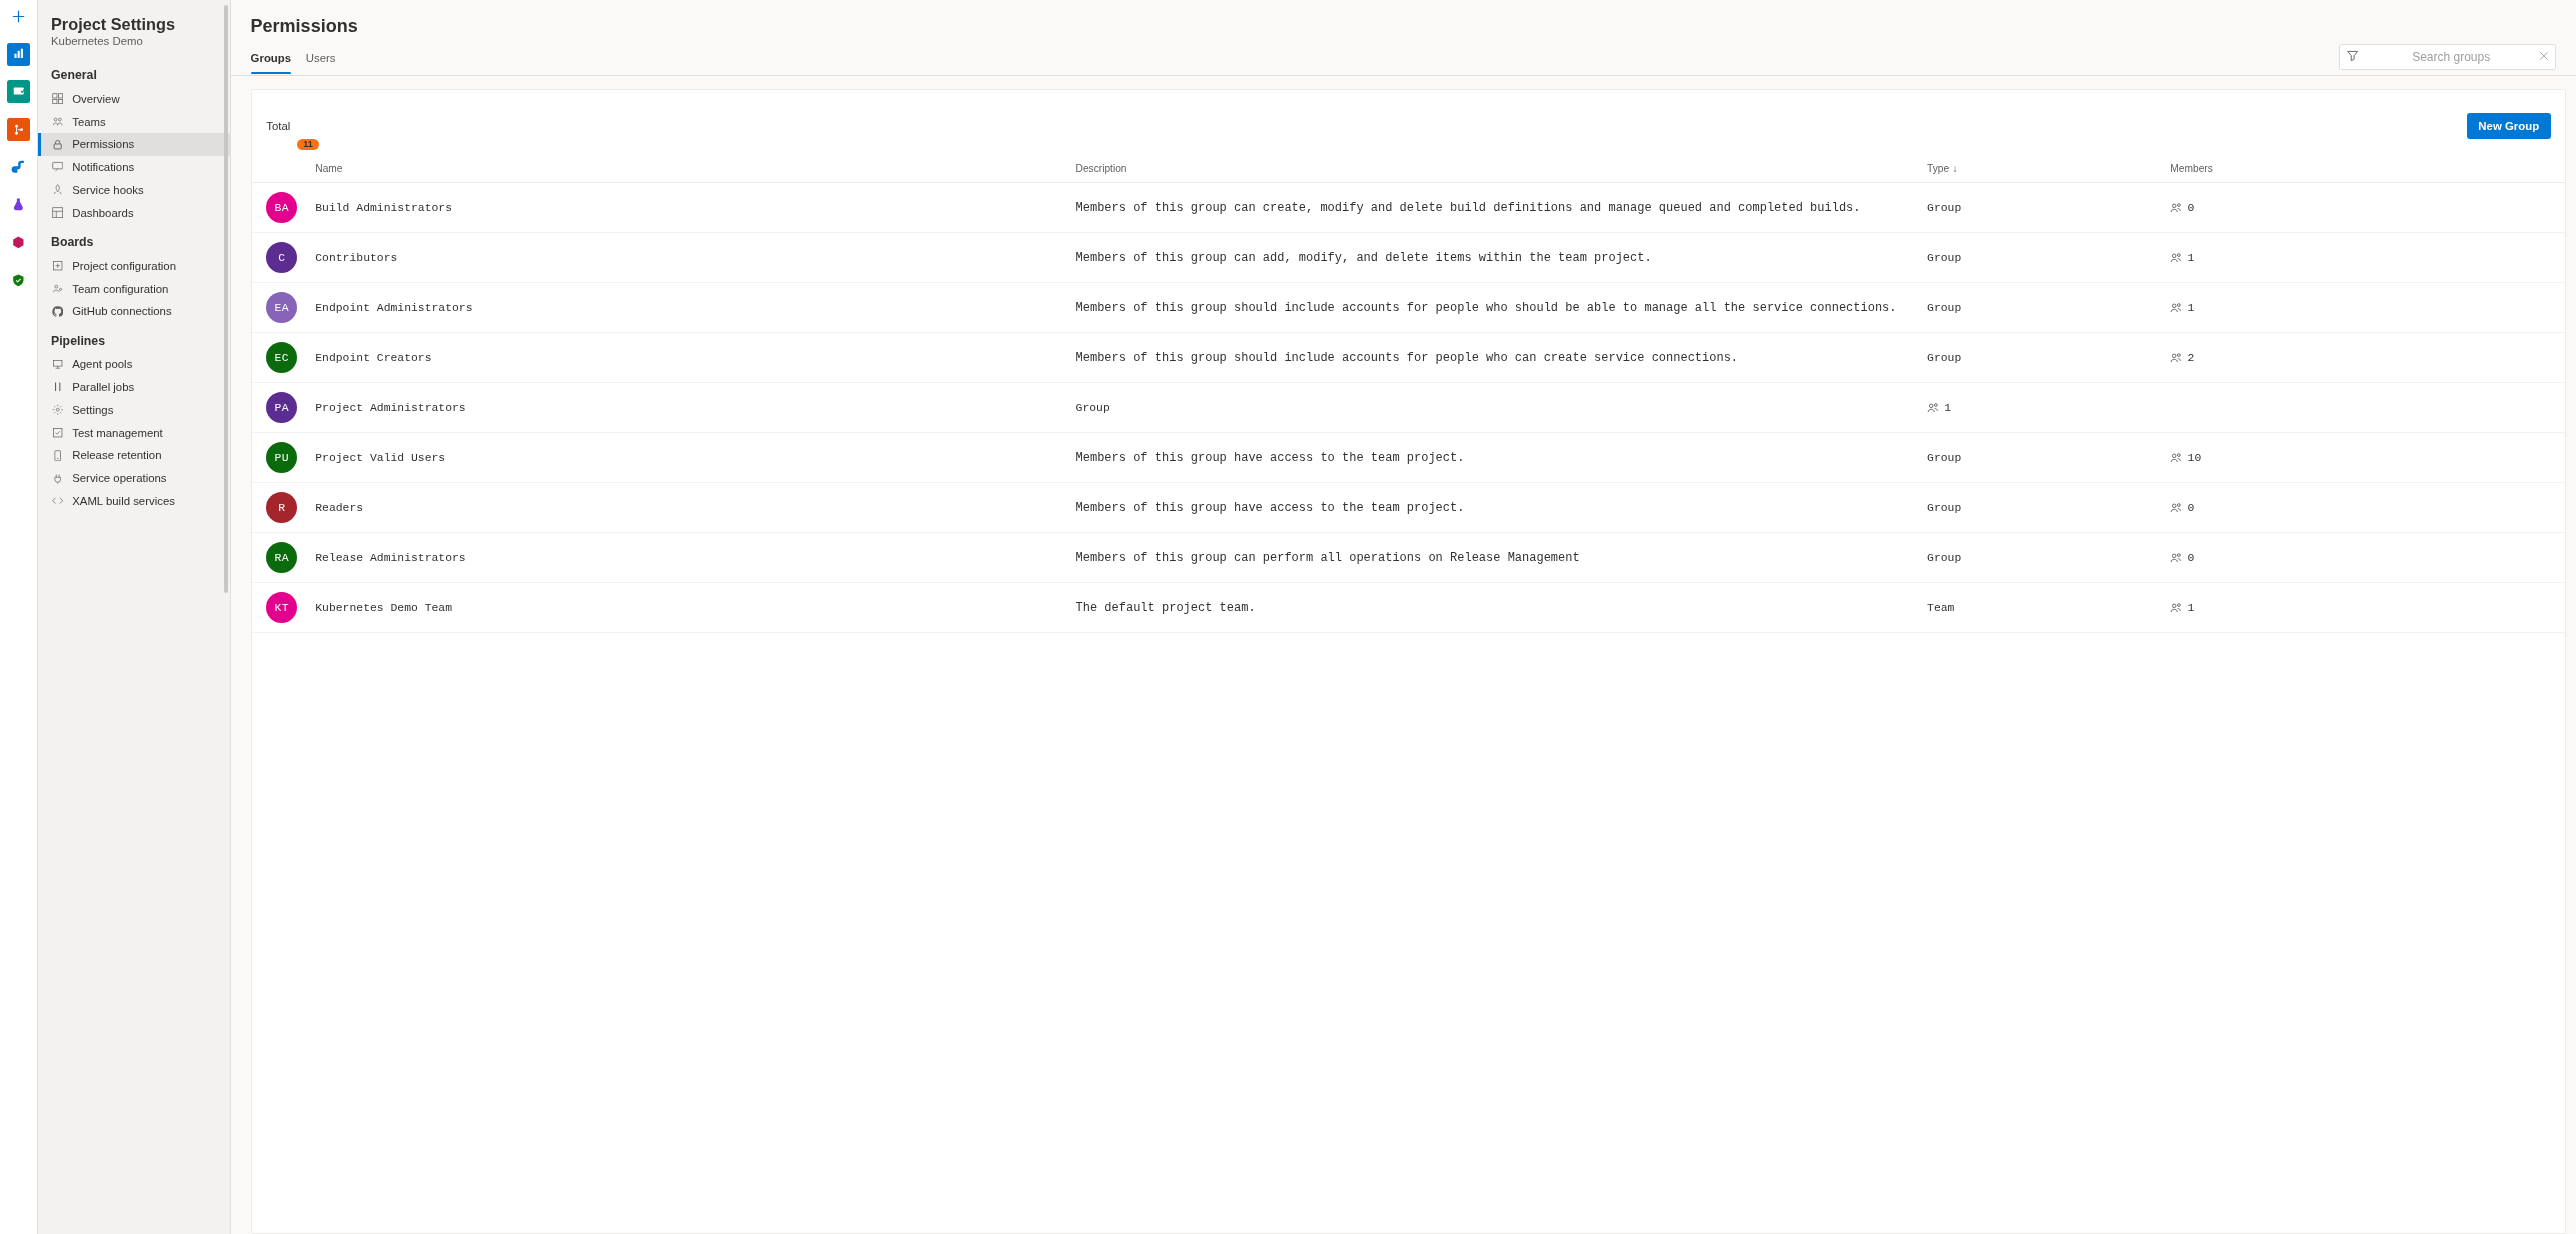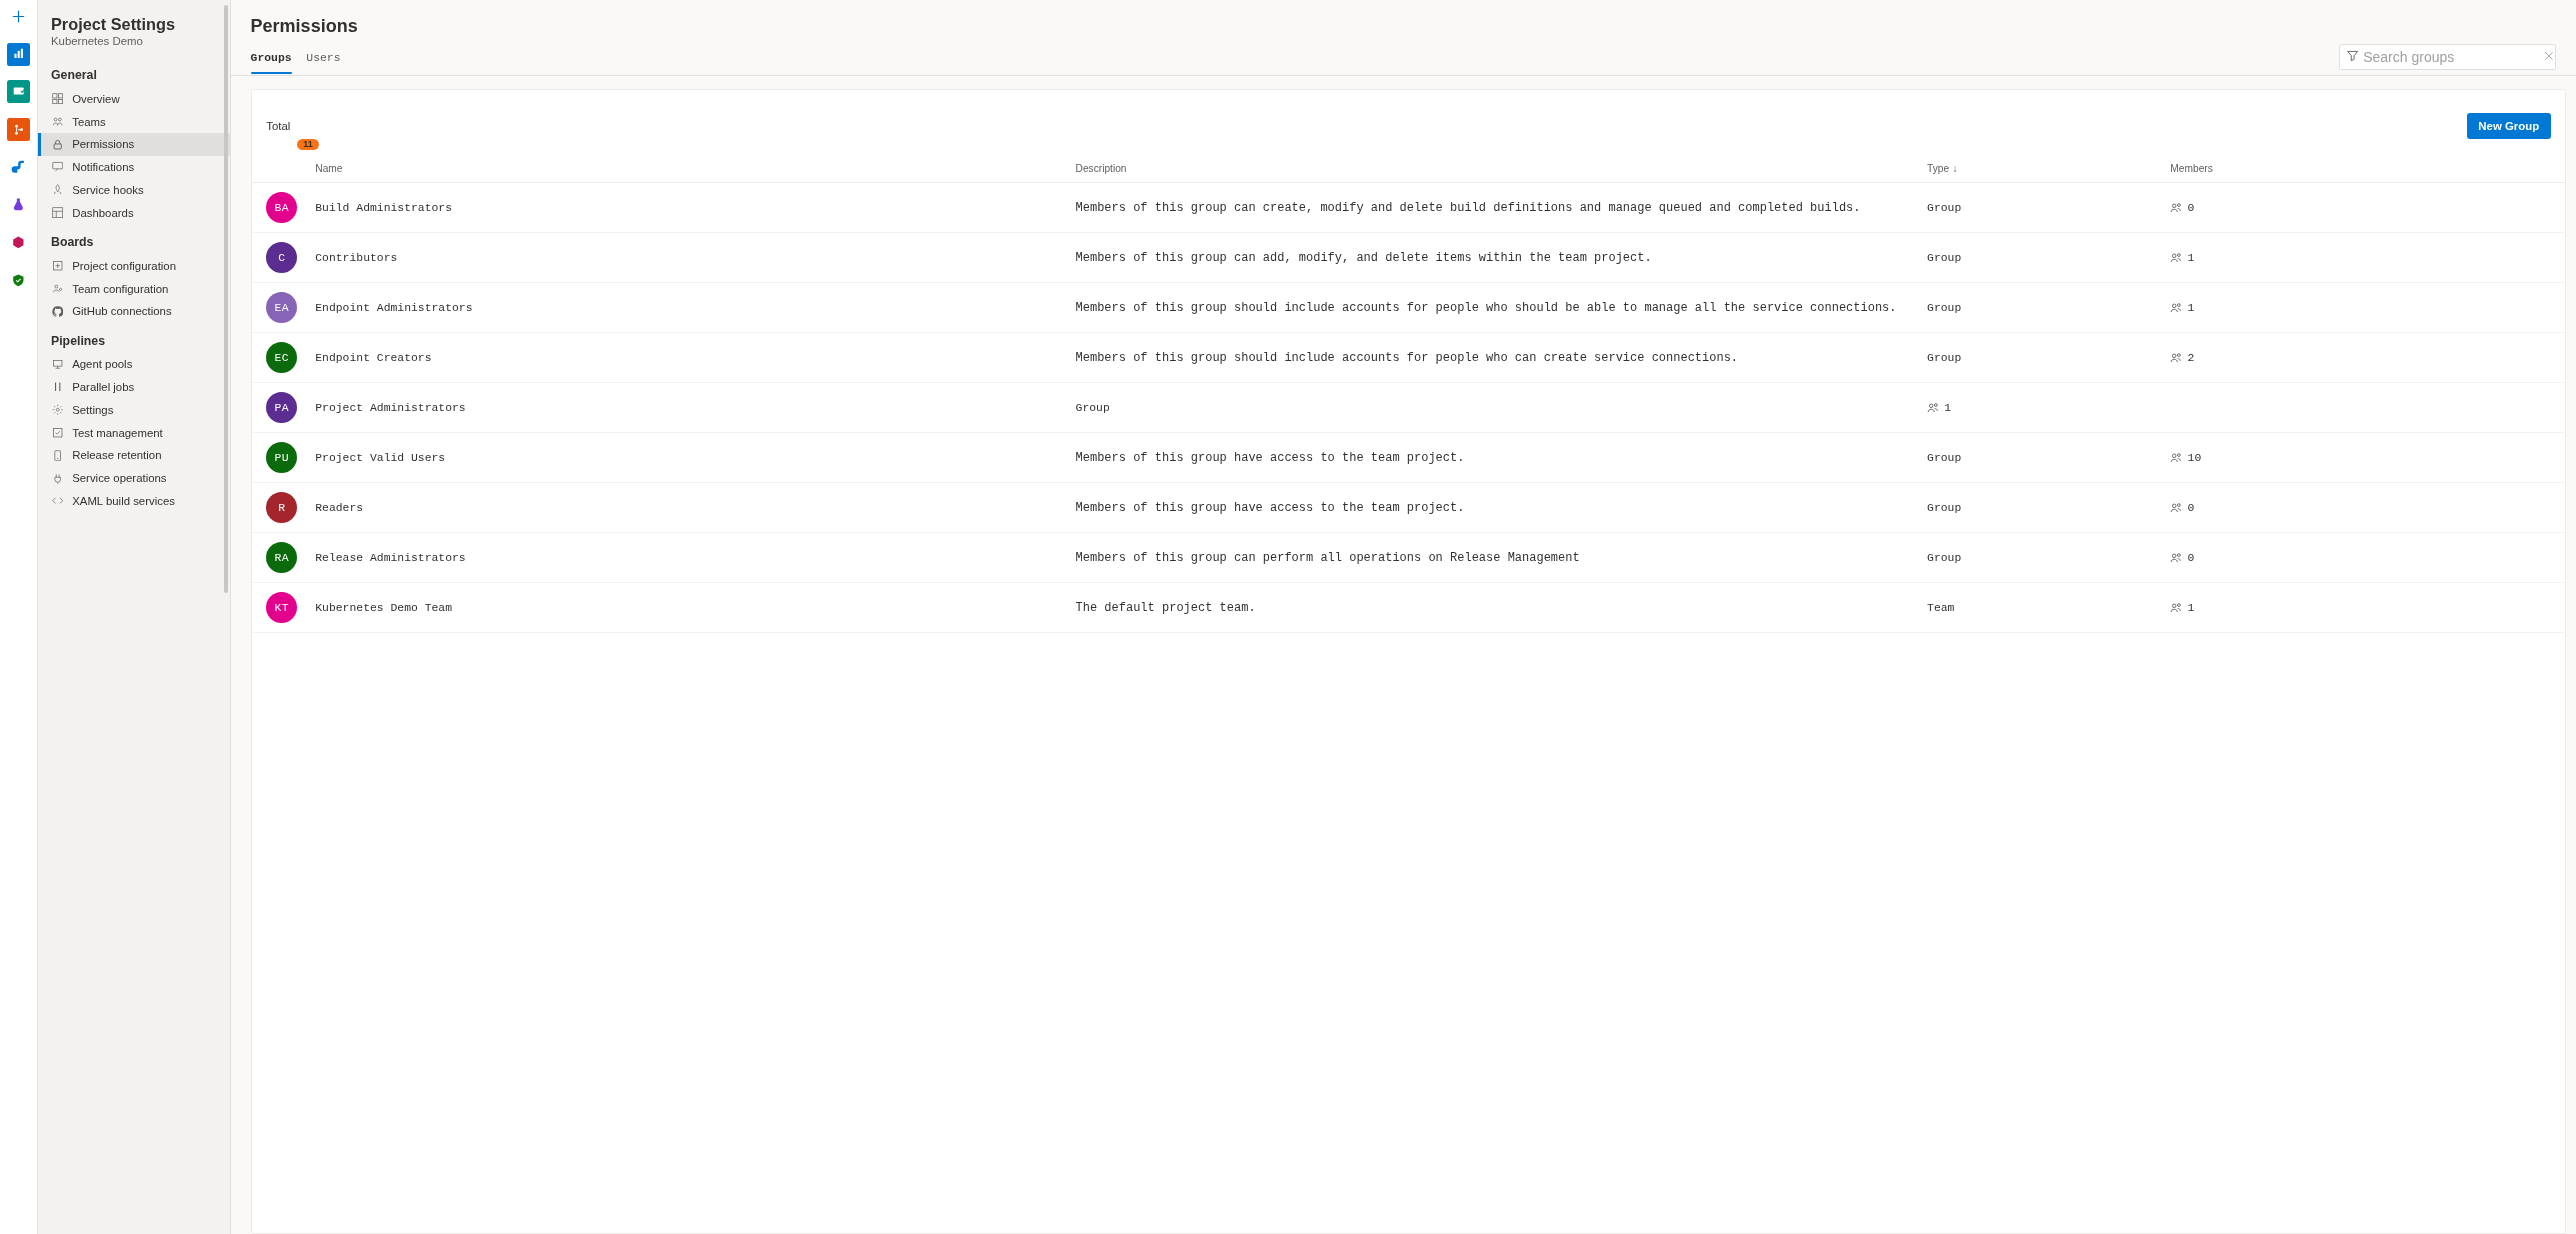--- a/index.html
+++ b/index.html
@@ -125,21 +125,20 @@
   .tab-row {
     display: flex;
     align-items: center;
     justify-content: space-between;
     padding: 6.5px 19.6px 0 19.6px;
     border-bottom: 0.8px solid #e1dfdd;
   }
   .tabs {
     display: flex;
     gap: 14.7px;
-    font-family: Liberation Mono, monospace;
   }
   .tab {
     padding: 8.2px 0 9.8px 0;
     font-size: 11.4px;
     cursor: pointer;
     position: relative;
     color: #605e5c;
   }
   .tab.active { color: #323130; font-weight:600; }
   .tab.active::after {
@@ -158,24 +157,25 @@
     border-radius: 1.6px;
     height: 26px;
     width: 217px;
     padding: 0 6.5px;
     margin-bottom: 4.9px;
   }
   .search-wrap input {
     border: none;
     outline: none;
     flex: 1;
-    font-size: 14px;
+    font-size: 12px;
     color: #323130;
     margin-left: 4.9px;
     background: transparent;
+    text-align: center;
   }
   .search-wrap input::placeholder { color: #a19f9d; }
   .content-card {
     margin: 13px 9.8px 0 19.6px;
     background: #fff;
     border: 0.8px solid #edebe9;
     border-radius: 1.6px;
     display: flex;
     flex-direction: column;
     flex: 1;

